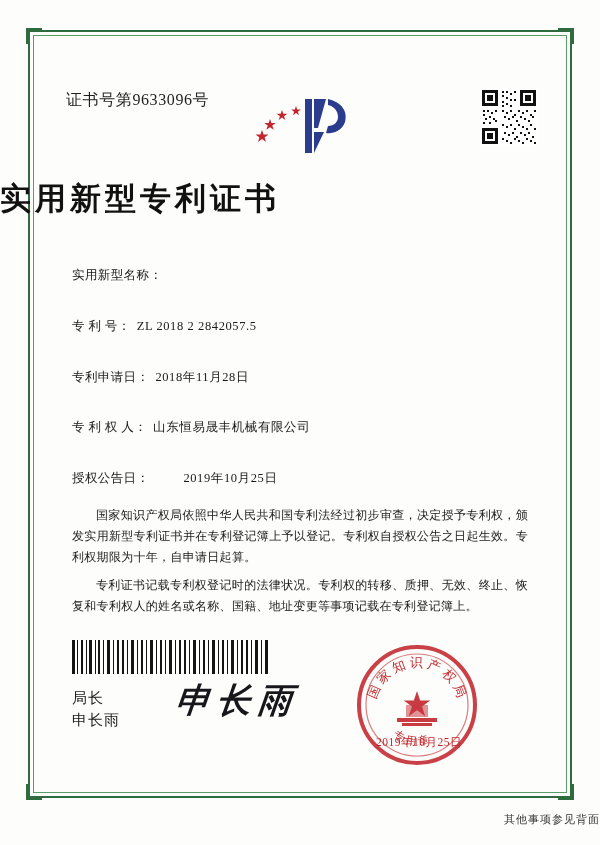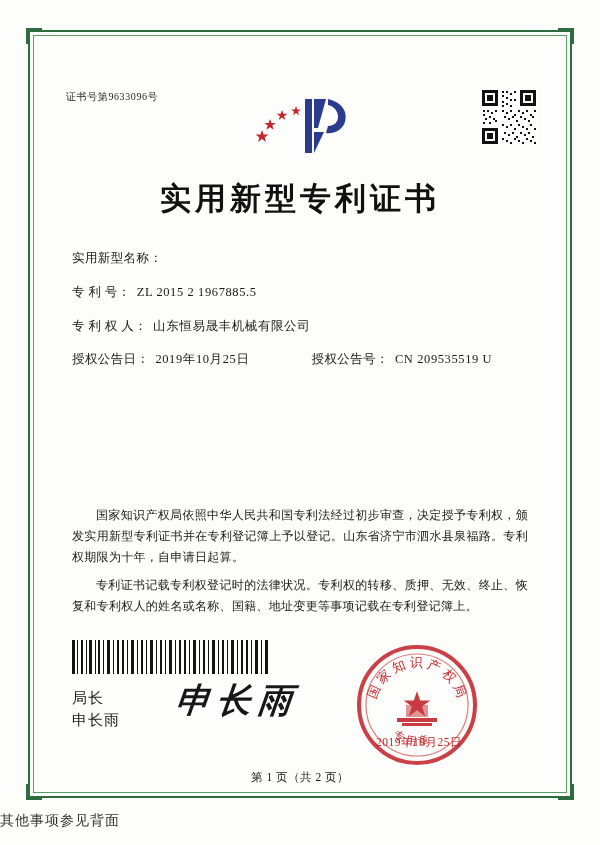--- a/index.html
+++ b/index.html
@@ -50,21 +50,21 @@
   .corner.tl { left: 26px; top: 28px; border-right: none; border-bottom: none; }
   .corner.tr { left: 558px; top: 28px; border-left: none; border-bottom: none; }
   .corner.bl { left: 26px; top: 784px; border-right: none; border-top: none; }
   .corner.br { left: 558px; top: 784px; border-left: none; border-top: none; }
 
   
   .cert-no {
     position: absolute;
     left: 66px;
     top: 90px;
-    font-size: 10px;
+    font-size: 16px;
     letter-spacing: 0.6px;
     color: #1f1f1f;
   }
 
   
   .qr {
     position: absolute;
     right: 62px;
     top: 88px;
     width: 58px;
@@ -81,21 +81,20 @@
     width: 104px;
     height: 80px;
   }
 
   
   .title {
     position: absolute;
     left: 0;
     right: 0;
     top: 178px;
-    text-align: center;
     font-size: 31px;
     font-weight: bold;
     letter-spacing: 4px;
     color: #111111;
     font-family: "Liberation Serif", "DejaVu Serif", serif;
   }
 
   
   .fields {
     position: absolute;
@@ -107,27 +106,29 @@
   }
   .field-row {
     display: flex;
     align-items: baseline;
     margin-bottom: 17.5px;
     line-height: 1.3;
   }
   .field-label {
     white-space: nowrap;
     letter-spacing: 0.4px;
+    margin-top: 17px;
   }
   .field-value {
     margin-left: 6px;
     letter-spacing: 0.6px;
   }
   .field-row.split {
     justify-content: flex-start;
+    gap: 28px;
   }
   .field-group-right {
     margin-left: 62px;
     display: flex;
     align-items: baseline;
   }
 
   
   .body-text {
     position: absolute;
@@ -205,22 +206,22 @@
     text-align: center;
     font-size: 11.5px;
     color: #1a1a1a;
     letter-spacing: 0.5px;
   }
   .footer-note {
     position: absolute;
     left: 0;
     right: 0;
     top: 812px;
-    text-align: left;
-    font-size: 14px;
+    text-align: right;
+    font-size: 11px;
     color: #333333;
     letter-spacing: 1px;
   }
 </style>
 </head>
 <body>
 
 <div class="page">
 
   <div class="frame-outer"></div>
@@ -338,43 +339,43 @@
 
   <div class="fields">
 
     <div class="field-row">
       <span class="field-label">实用新型名称：</span>
     </div>
 
 
     <div class="field-row">
       <span class="field-label">专 利 号：</span>
-      <span class="field-value">ZL 2015 2 1967885.5</span>
+      <span class="field-value">ZL 2018 2 2842057.5</span>
     </div>
 
+    <div class="field-row">
+      <span class="field-label">专利申请日：</span>
+      <span class="field-value">2018年11月28日</span>
+    </div>
 
     <div class="field-row">
       <span class="field-label">专 利 权 人：</span>
       <span class="field-value">山东恒易晟丰机械有限公司</span>
     </div>
 
 
     <div class="field-row split">
       <span class="field-label">授权公告日：</span>
       <span class="field-value">2019年10月25日</span>
-      <span class="field-group-right">
-        <span class="field-label">授权公告号：</span>
-        <span class="field-value">CN 209535519 U</span>
-      </span>
     </div>
 
   </div>
 
   <div class="body-text">
-    <p>国家知识产权局依照中华人民共和国专利法经过初步审查，决定授予专利权，颁发实用新型专利证书并在专利登记簿上予以登记。山东省济宁市泗水县泉福路。专利权期限为十年，自申请日起算。</p>
+    <p>国家知识产权局依照中华人民共和国专利法经过初步审查，决定授予专利权，颁发实用新型专利证书并在专利登记簿上予以登记。专利权自授权公告之日起生效。专利权期限为十年，自申请日起算。</p>
     <p>专利证书记载专利权登记时的法律状况。专利权的转移、质押、无效、终止、恢复和专利权人的姓名或名称、国籍、地址变更等事项记载在专利登记簿上。</p>
   </div>
 
   <div class="barcode">
     <svg width="196" height="34" viewBox="0 0 196 34" xmlns="http://www.w3.org/2000/svg">
       <g fill="#141414">
         <rect x="0" y="0" width="3" height="34"></rect>
           <rect x="5" y="0" width="1" height="34"></rect>
         <rect x="9" y="0" width="2" height="34"></rect>
           <rect x="14" y="0" width="1" height="34"></rect>
@@ -445,16 +446,15 @@
       <text font-family="Liberation Serif, serif" font-size="13" fill="#c2272d" letter-spacing="3.5">
         <textPath href="#sealTopArc" startOffset="7%">国家知识产权局</textPath>
       </text>
       <text font-family="Liberation Serif, serif" font-size="11" fill="#c2272d" letter-spacing="3">
         <textPath href="#sealBottomArc" startOffset="27%">专用章</textPath>
       </text>
     </svg>
   </div>
   <div class="seal-date">2019年10月25日</div>
 
-  <div class="page-no">第 1 页（共 2 页）</div>
   <div class="footer-note">其他事项参见背面</div>
 
 </div>
 
 </body></html>

